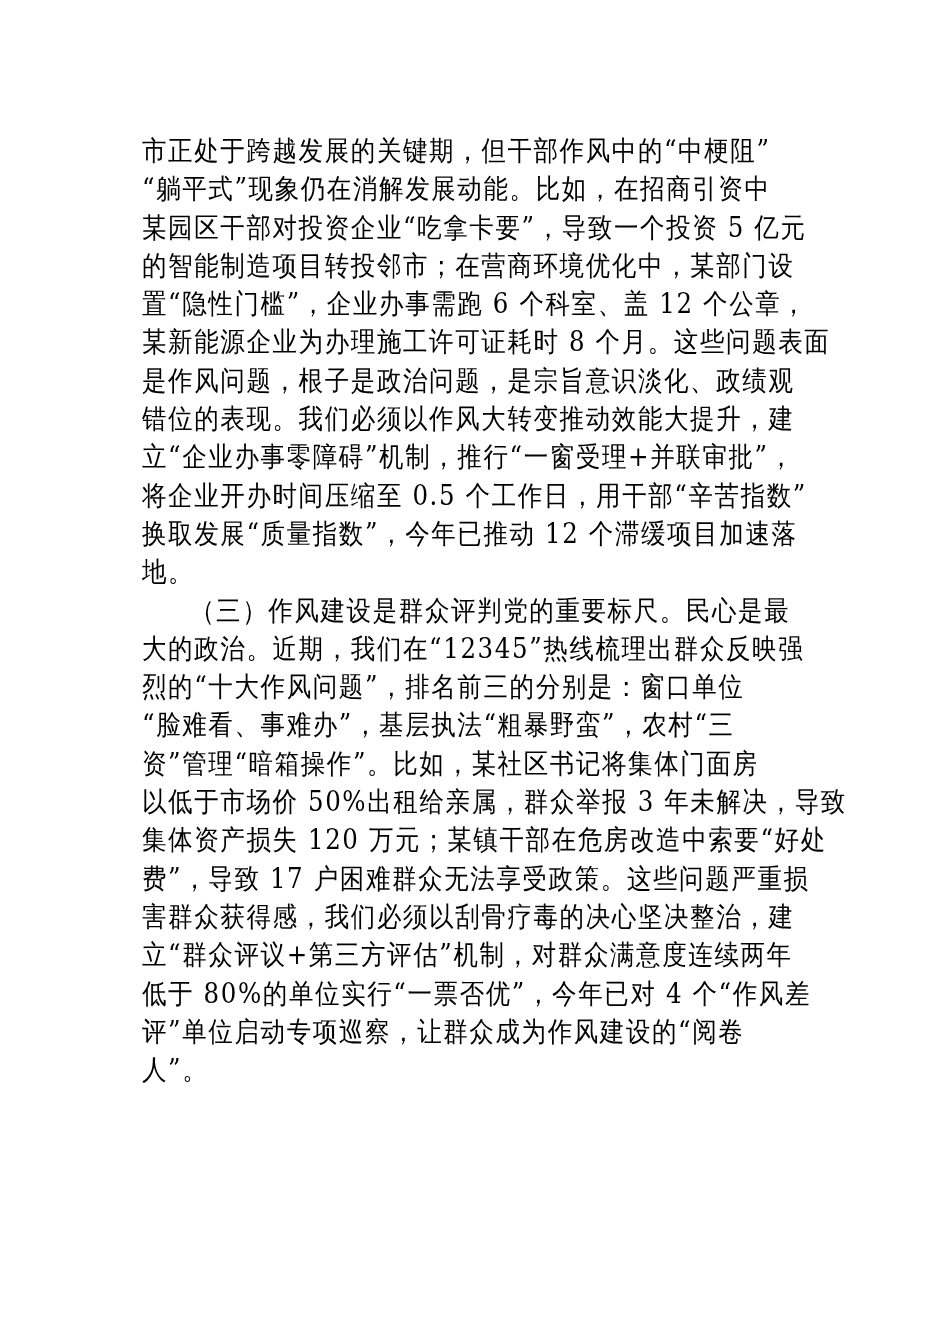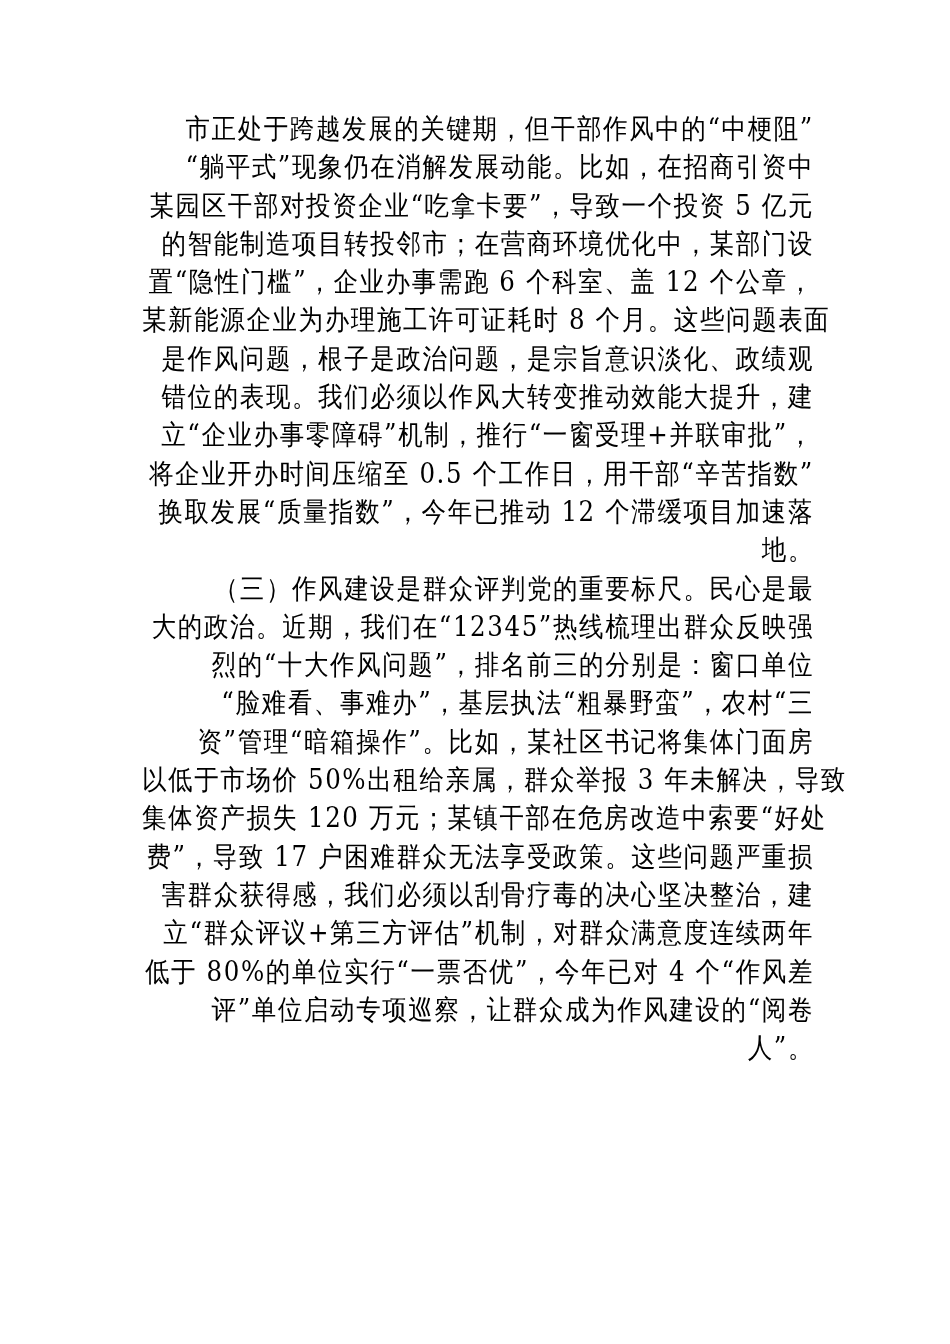--- a/index.html
+++ b/index.html
@@ -19,23 +19,22 @@
       position: absolute;
       left: 0;
       top: 0;
       width: 950px;
       height: 1344px;
       background: #ffffff;
     }
     .text-block {
       position: absolute;
       left: 142px;
-      top: 110px;
+      top: 132px;
       width: 672px;
-      text-align: right;
     }
     .line {
       display: block;
       height: 38.3px;
       line-height: 38.3px;
       font-size: 24.5px;
       white-space: nowrap;
       letter-spacing: 1.6px;
       transform-origin: left center;
       transform: scaleY(1.12);

